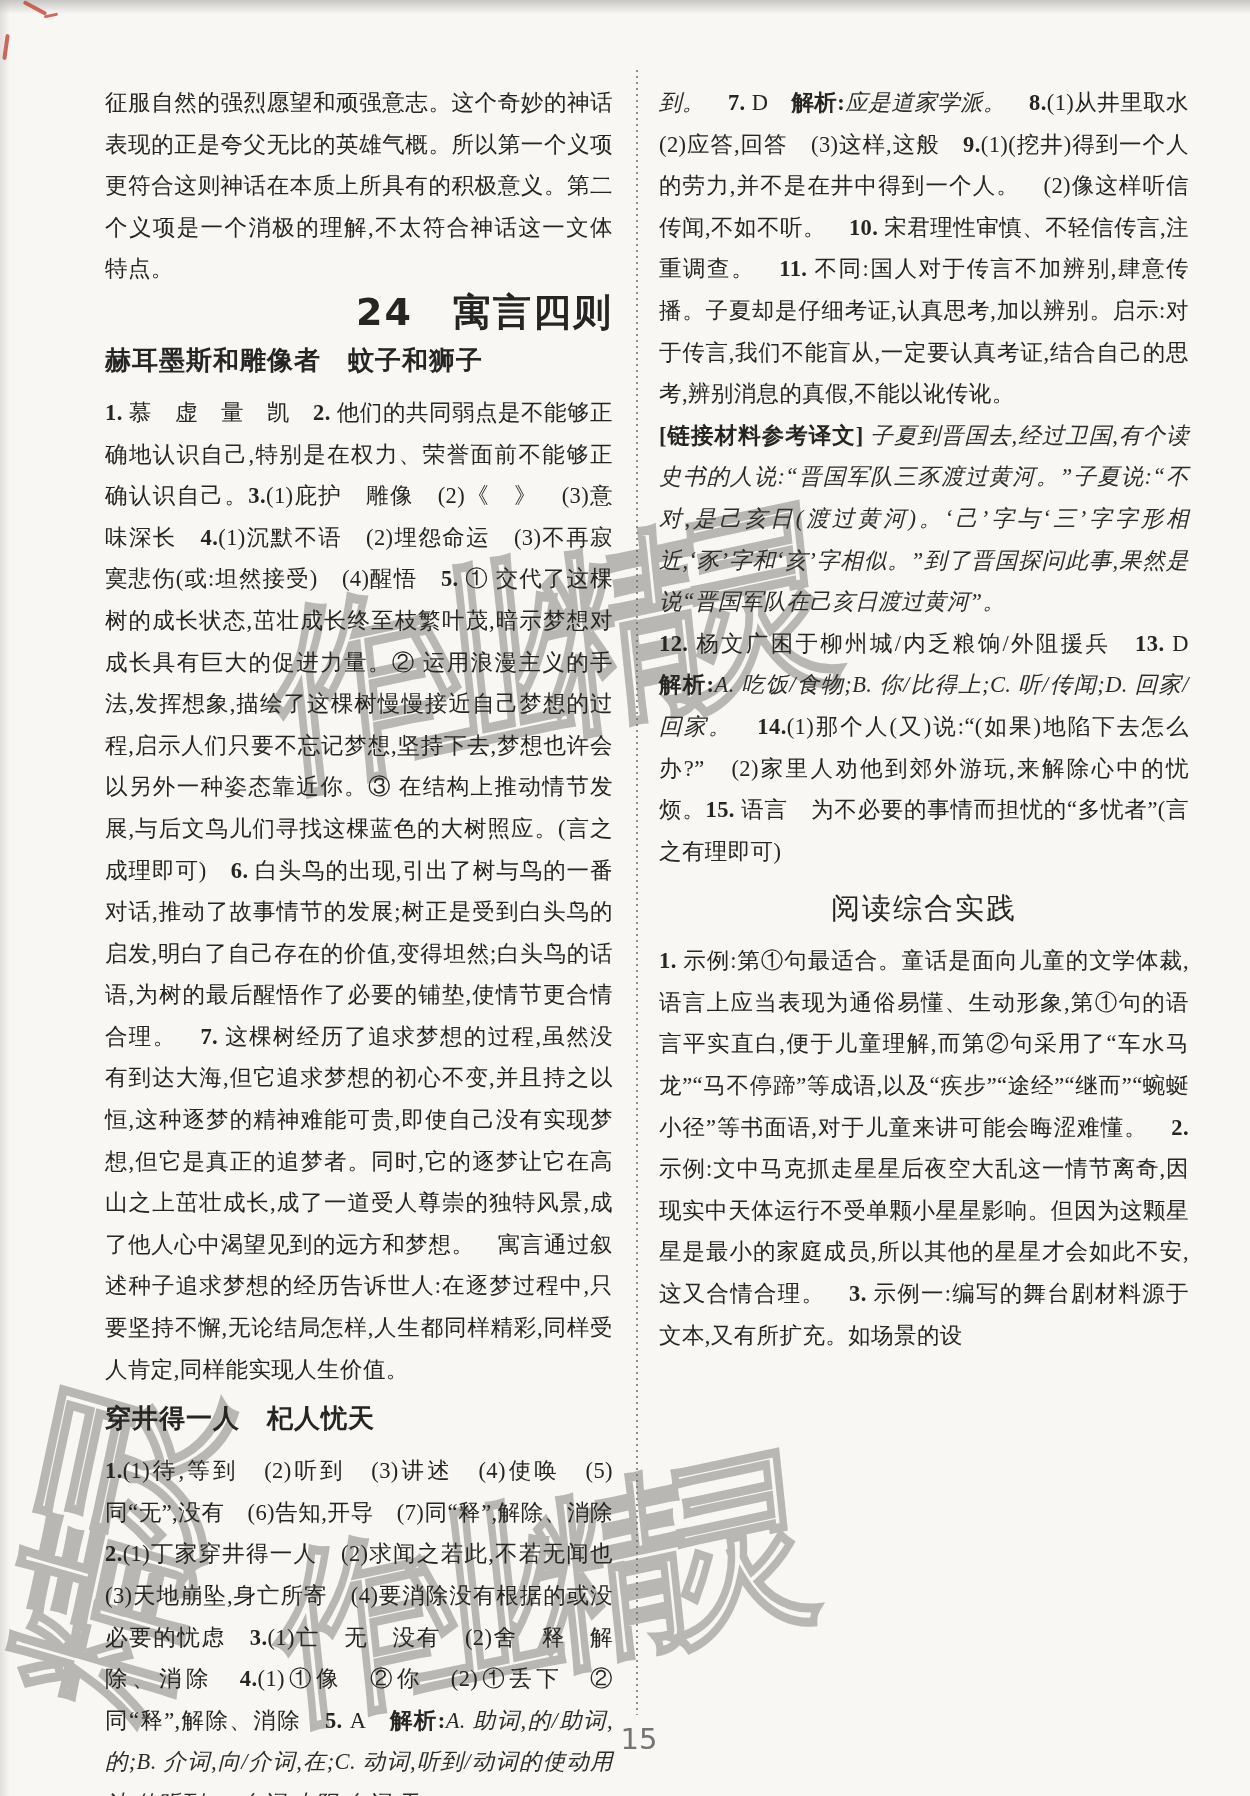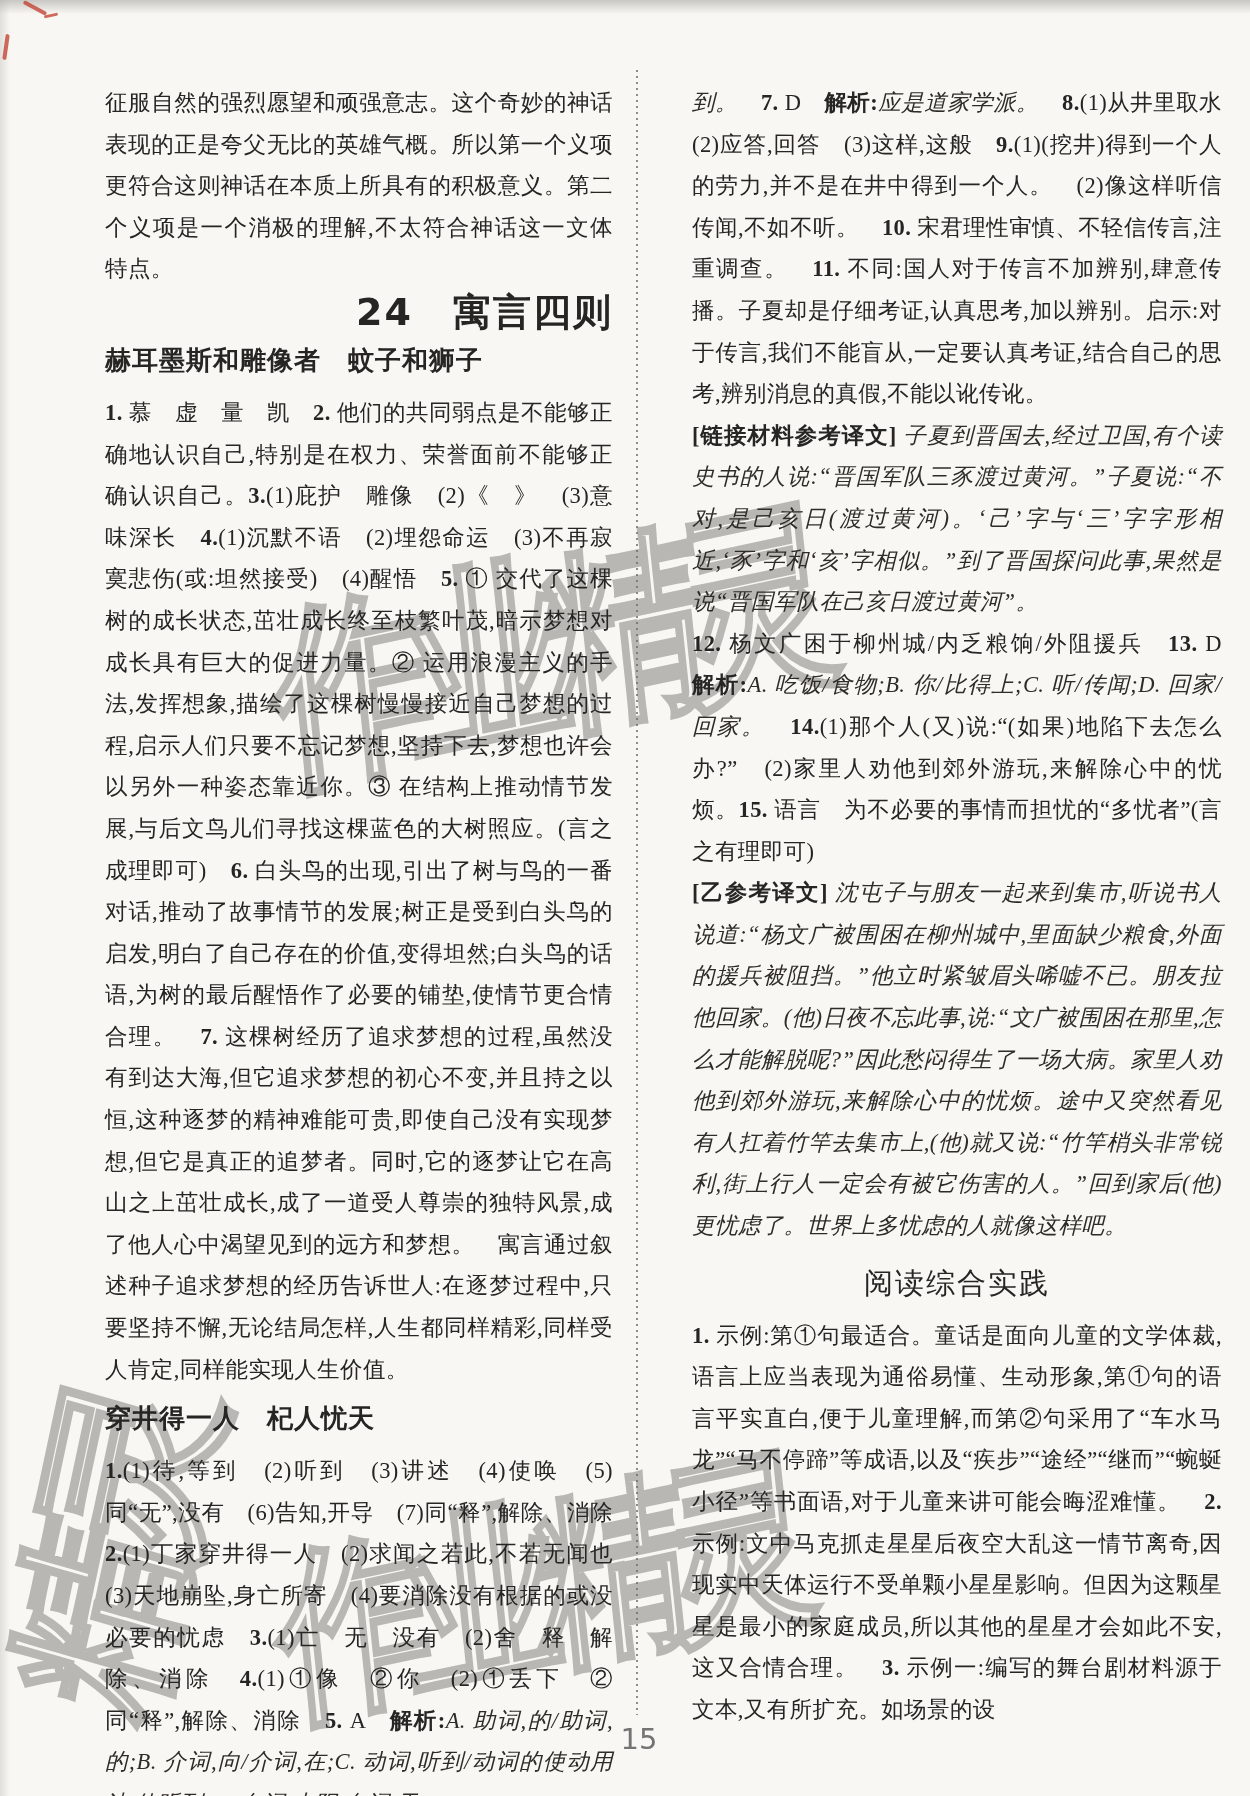--- a/index.html
+++ b/index.html
@@ -5,21 +5,21 @@
   html,body{margin:0;padding:0;background:#e8e6e2;}
   .page{position:relative;width:1250px;height:1796px;background:#f9f7f3;overflow:hidden;
         font-family:"Liberation Serif","DejaVu Serif",serif;color:#262523;}
   .scan-top{position:absolute;left:0;top:0;width:100%;height:14px;
         background:linear-gradient(#c9c7c3,rgba(201,199,195,0));}
   .scan-left{position:absolute;left:0;top:0;width:10px;height:100%;
         background:linear-gradient(90deg,rgba(180,178,174,.35),rgba(180,178,174,0));}
   .col{position:absolute;top:82px;font-size:22.5px;line-height:41.6px;
         text-align:justify;letter-spacing:.4px;}
   .col-left{left:105px;width:508px;}
-  .col-right{left:692px;width:530px;}
+  .col-right{left:659px;width:530px;}
   p{margin:0;}
   .b{font-weight:700;}
   .k{font-style:italic;color:#2e2c29;}
   h1.chapter{font-family:"DejaVu Sans","Liberation Sans",sans-serif;font-size:38px;
         font-weight:700;text-align:right;margin:2px 0 10px 0;line-height:40px;letter-spacing:2px;}
   h2.story{font-family:"DejaVu Sans","Liberation Sans",sans-serif;font-size:26px;
         font-weight:700;text-align:left;margin:10px 0 14px 0;line-height:36px;letter-spacing:1px;}
   h2.practice{font-family:"DejaVu Sans","Liberation Sans",sans-serif;font-size:29px;
         font-weight:400;text-align:center;margin:16px 0 12px 0;line-height:40px;letter-spacing:2px;}
   .divider{position:absolute;left:636px;top:70px;width:2px;height:1645px;
@@ -63,20 +63,19 @@
     <h2 class="story">赫耳墨斯和雕像者　蚊子和狮子</h2>
     <p><span class="b">1.</span><span> 慕　虚　量　凯　</span><span class="b">2.</span><span> 他们的共同弱点是不能够正确地认识自己,特别是在权力、荣誉面前不能够正确认识自己。</span><span class="b">3.</span><span>(1)庇护　雕像　(2)《　》　(3)意味深长　</span><span class="b">4.</span><span>(1)沉默不语　(2)埋怨命运　(3)不再寂寞悲伤(或:坦然接受)　(4)醒悟　</span><span class="b">5.</span><span> ① 交代了这棵树的成长状态,茁壮成长终至枝繁叶茂,暗示梦想对成长具有巨大的促进力量。② 运用浪漫主义的手法,发挥想象,描绘了这棵树慢慢接近自己梦想的过程,启示人们只要不忘记梦想,坚持下去,梦想也许会以另外一种姿态靠近你。③ 在结构上推动情节发展,与后文鸟儿们寻找这棵蓝色的大树照应。(言之成理即可)　</span><span class="b">6.</span><span> 白头鸟的出现,引出了树与鸟的一番对话,推动了故事情节的发展;树正是受到白头鸟的启发,明白了自己存在的价值,变得坦然;白头鸟的话语,为树的最后醒悟作了必要的铺垫,使情节更合情合理。　</span><span class="b">7.</span><span> 这棵树经历了追求梦想的过程,虽然没有到达大海,但它追求梦想的初心不变,并且持之以恒,这种逐梦的精神难能可贵,即使自己没有实现梦想,但它是真正的追梦者。同时,它的逐梦让它在高山之上茁壮成长,成了一道受人尊崇的独特风景,成了他人心中渴望见到的远方和梦想。　寓言通过叙述种子追求梦想的经历告诉世人:在逐梦过程中,只要坚持不懈,无论结局怎样,人生都同样精彩,同样受人肯定,同样能实现人生价值。</span></p>
     <h2 class="story">穿井得一人　杞人忧天</h2>
     <p><span class="b">1.</span><span>(1)待,等到　(2)听到　(3)讲述　(4)使唤　(5)同“无”,没有　(6)告知,开导　(7)同“释”,解除、消除　</span><span class="b">2.</span><span>(1)丁家穿井得一人　(2)求闻之若此,不若无闻也　(3)天地崩坠,身亡所寄　(4)要消除没有根据的或没必要的忧虑　</span><span class="b">3.</span><span>(1)亡　无　没有　(2)舍　释　解除、消除　</span><span class="b">4.</span><span>(1)①像　②你　(2)①丢下　②同“释”,解除、消除　</span><span class="b">5.</span><span> A　</span><span class="b">解析:</span><span class="k">A. 助词,的/助词,的;B. 介词,向/介词,在;C. 动词,听到/动词的使动用法,使听到;D. 名词,太阳/名词,天。　</span></p>
   </div>
 
   <div class="col col-right">
     <p><span class="k">到。　</span><span class="b">7.</span><span> D　</span><span class="b">解析:</span><span class="k">应是道家学派。　</span><span class="b">8.</span><span>(1)从井里取水 (2)应答,回答　(3)这样,这般　</span><span class="b">9.</span><span>(1)(挖井)得到一个人的劳力,并不是在井中得到一个人。　(2)像这样听信传闻,不如不听。　</span><span class="b">10.</span><span> 宋君理性审慎、不轻信传言,注重调查。　</span><span class="b">11.</span><span> 不同:国人对于传言不加辨别,肆意传播。子夏却是仔细考证,认真思考,加以辨别。启示:对于传言,我们不能盲从,一定要认真考证,结合自己的思考,辨别消息的真假,不能以讹传讹。</span></p>
     <p><span class="b">[链接材料参考译文]</span><span class="k"> 子夏到晋国去,经过卫国,有个读史书的人说:“晋国军队三豕渡过黄河。”子夏说:“不对,是己亥日(渡过黄河)。‘己’字与‘三’字字形相近,‘豕’字和‘亥’字相似。”到了晋国探问此事,果然是说“晋国军队在己亥日渡过黄河”。</span></p>
     <p><span class="b">12.</span><span> 杨文广困于柳州城/内乏粮饷/外阻援兵　</span><span class="b">13.</span><span> D　</span><span class="b">解析:</span><span class="k">A. 吃饭/食物;B. 你/比得上;C. 听/传闻;D. 回家/回家。　</span><span class="b">14.</span><span>(1)那个人(又)说:“(如果)地陷下去怎么办?”　(2)家里人劝他到郊外游玩,来解除心中的忧烦。</span><span class="b">15.</span><span> 语言　为不必要的事情而担忧的“多忧者”(言之有理即可)</span></p>
-    <p><span class="b">[乙参考译文]</span><span class="k"> 沈屯子与朋友一起来到集市,听说书人说道:“杨文广被围困在柳州城中,里面缺少粮食,外面的援兵被阻挡。”他立时紧皱眉头唏嘘不已。朋友拉他回家。(他)日夜不忘此事,说:“文广被围困在那里,怎么才能解脱呢?”因此愁闷得生了一场大病。家里人劝他到郊外游玩,来解除心中的忧烦。途中又突然看见有人扛着竹竿去集市上,(他)就又说:“竹竿梢头非常锐利,街上行人一定会有被它伤害的人。”回到家后(他)更忧虑了。世界上多忧虑的人就像这样吧。</span></p>
     <h2 class="practice">阅读综合实践</h2>
     <p><span class="b">1.</span><span> 示例:第①句最适合。童话是面向儿童的文学体裁,语言上应当表现为通俗易懂、生动形象,第①句的语言平实直白,便于儿童理解,而第②句采用了“车水马龙”“马不停蹄”等成语,以及“疾步”“途经”“继而”“蜿蜒小径”等书面语,对于儿童来讲可能会晦涩难懂。　</span><span class="b">2.</span><span> 示例:文中马克抓走星星后夜空大乱这一情节离奇,因现实中天体运行不受单颗小星星影响。但因为这颗星星是最小的家庭成员,所以其他的星星才会如此不安,这又合情合理。　</span><span class="b">3.</span><span> 示例一:编写的舞台剧材料源于文本,又有所扩充。如场景的设</span></p>
   </div>
 
   <div class="page-num">15</div>
 
 </div>
 
 </body></html>

